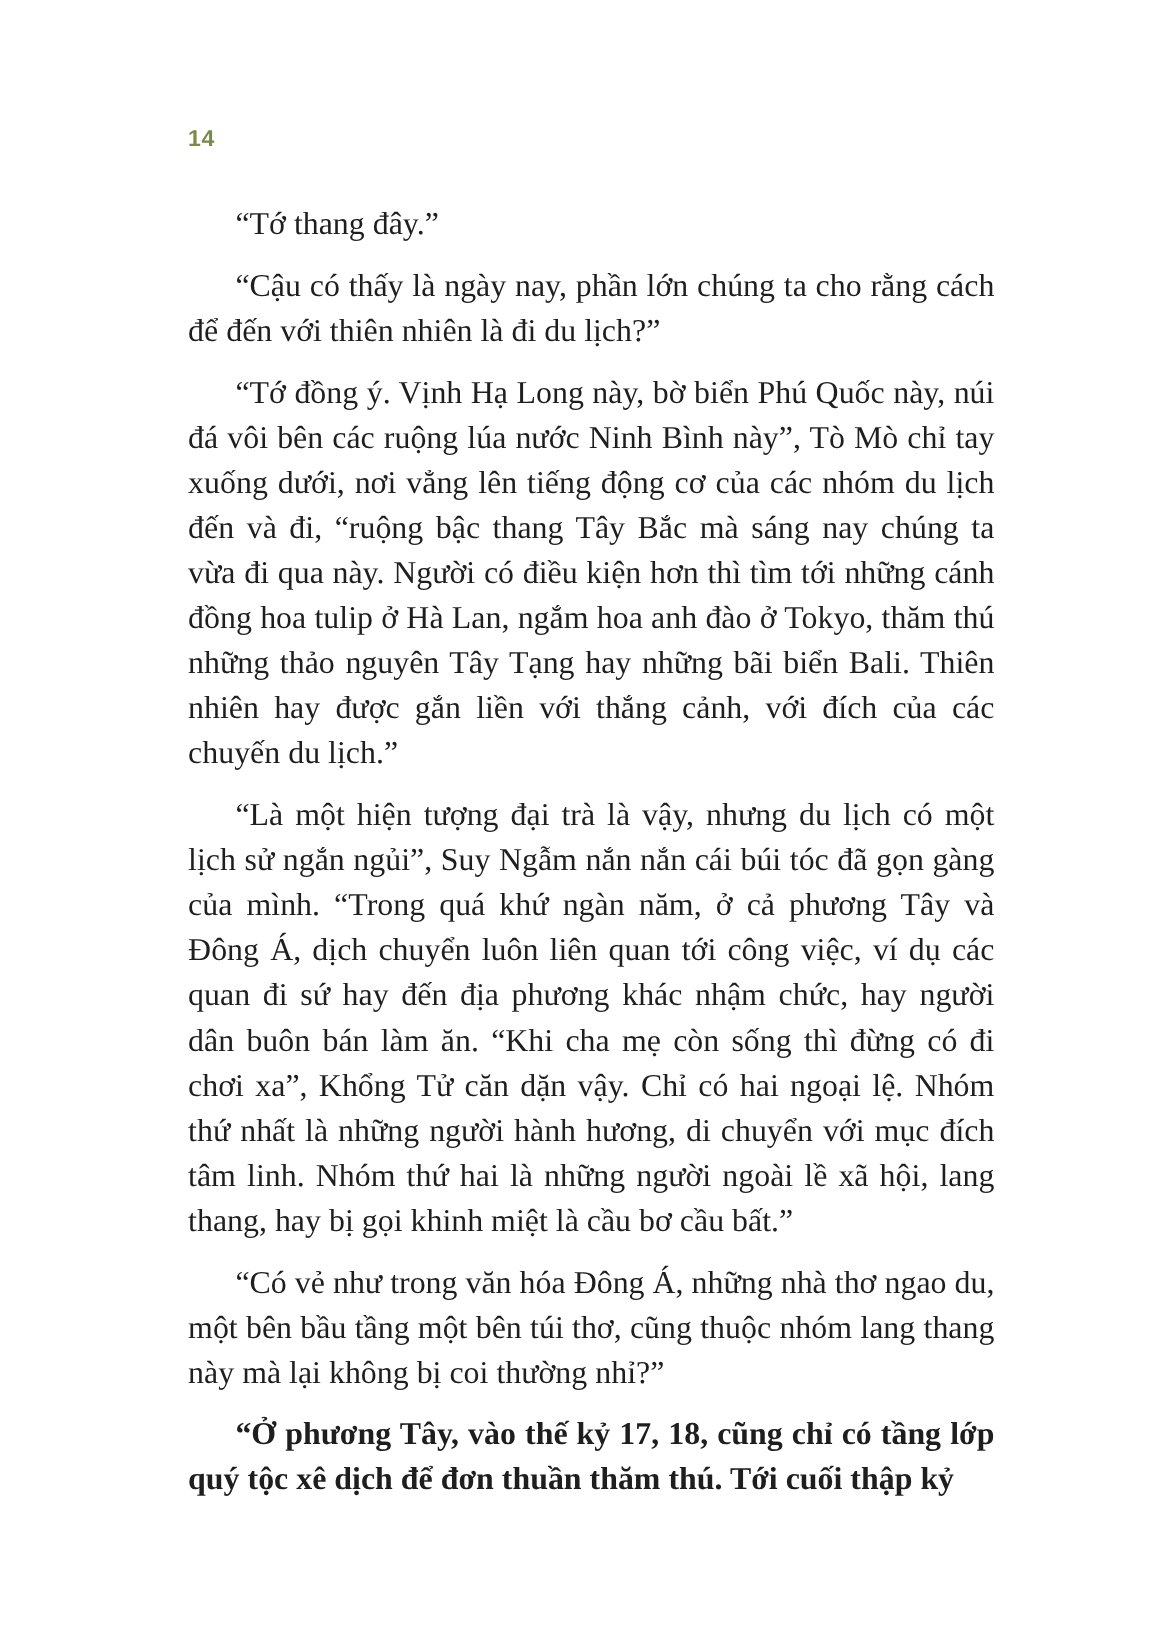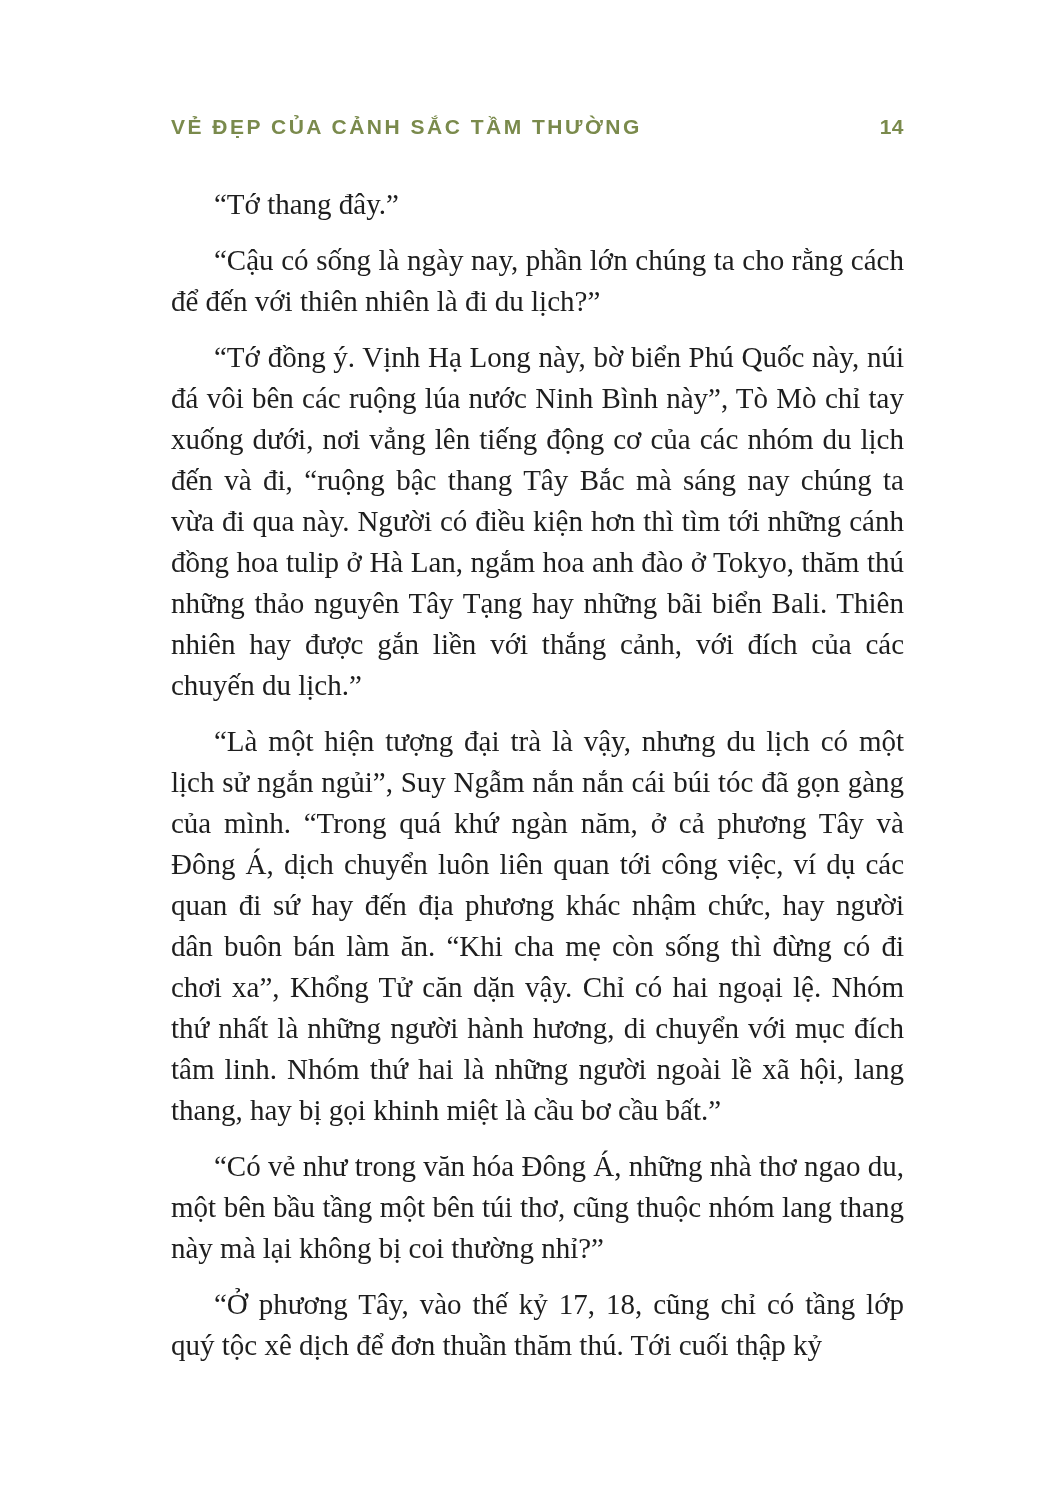--- a/index.html
+++ b/index.html
@@ -42,34 +42,34 @@
     line-height: 41px;
     color: #1e1e1e;
     text-align: justify;
   }
   .page-body p {
     margin: 0 0 15px 0;
     text-indent: 43px;
   }
   .page-body p:last-child {
     margin-bottom: 0;
+    font-weight: bold;
   }
 </style>
 </head>
 <body>
 
 <div class="book-page">
 
   <header class="running-head">
-    <span>VẺ ĐẸP CỦA CẢNH SẮC TẦM THƯỜNG</span>
     <span class="page-num">14</span>
   </header>
 
   <main class="page-body">
     <p>“Tớ thang đây.”</p>
-    <p>“Cậu có sống là ngày nay, phần lớn chúng ta cho rằng cách để đến với thiên nhiên là đi du lịch?”</p>
+    <p>“Cậu có thấy là ngày nay, phần lớn chúng ta cho rằng cách để đến với thiên nhiên là đi du lịch?”</p>
     <p>“Tớ đồng ý. Vịnh Hạ Long này, bờ biển Phú Quốc này, núi đá vôi bên các ruộng lúa nước Ninh Bình này”, Tò Mò chỉ tay xuống dưới, nơi vẳng lên tiếng động cơ của các nhóm du lịch đến và đi, “ruộng bậc thang Tây Bắc mà sáng nay chúng ta vừa đi qua này. Người có điều kiện hơn thì tìm tới những cánh đồng hoa tulip ở Hà Lan, ngắm hoa anh đào ở Tokyo, thăm thú những thảo nguyên Tây Tạng hay những bãi biển Bali. Thiên nhiên hay được gắn liền với thắng cảnh, với đích của các chuyến du lịch.”</p>
     <p>“Là một hiện tượng đại trà là vậy, nhưng du lịch có một lịch sử ngắn ngủi”, Suy Ngẫm nắn nắn cái búi tóc đã gọn gàng của mình. “Trong quá khứ ngàn năm, ở cả phương Tây và Đông Á, dịch chuyển luôn liên quan tới công việc, ví dụ các quan đi sứ hay đến địa phương khác nhậm chức, hay người dân buôn bán làm ăn. “Khi cha mẹ còn sống thì đừng có đi chơi xa”, Khổng Tử căn dặn vậy. Chỉ có hai ngoại lệ. Nhóm thứ nhất là những người hành hương, di chuyển với mục đích tâm linh. Nhóm thứ hai là những người ngoài lề xã hội, lang thang, hay bị gọi khinh miệt là cầu bơ cầu bất.”</p>
     <p>“Có vẻ như trong văn hóa Đông Á, những nhà thơ ngao du, một bên bầu tầng một bên túi thơ, cũng thuộc nhóm lang thang này mà lại không bị coi thường nhỉ?”</p>
     <p>“Ở phương Tây, vào thế kỷ 17, 18, cũng chỉ có tầng lớp quý tộc xê dịch để đơn thuần thăm thú. Tới cuối thập kỷ</p>
   </main>
 
 </div>
 
 </body></html>

